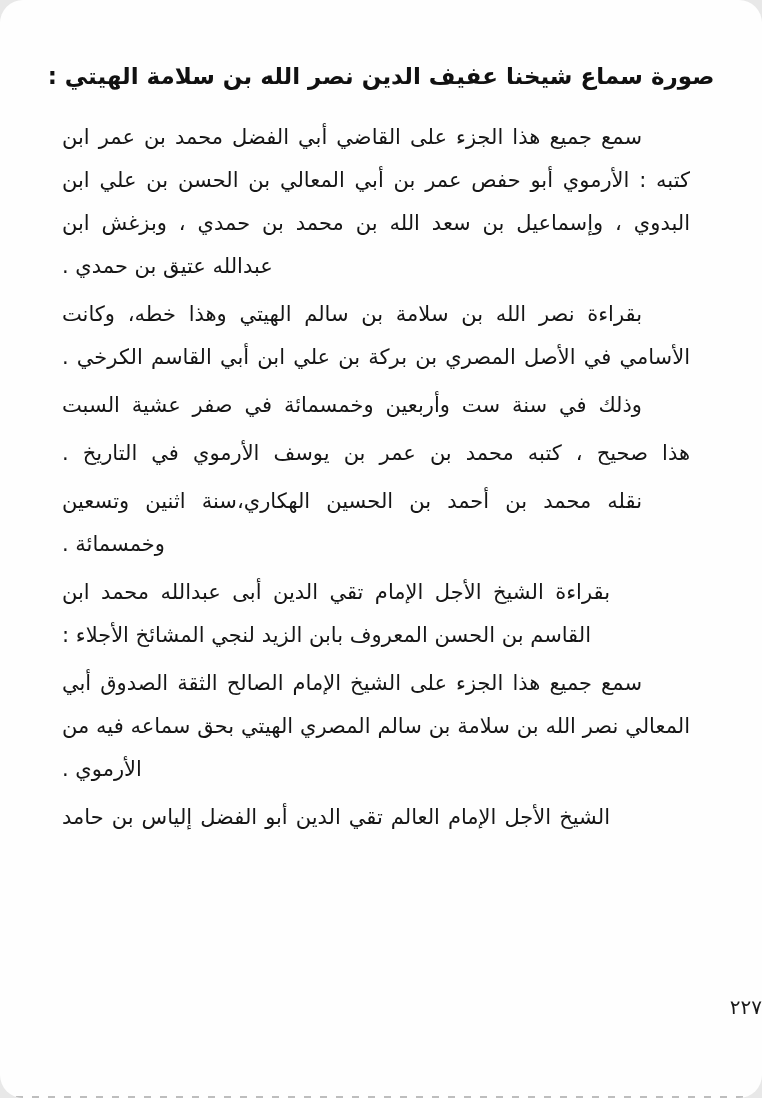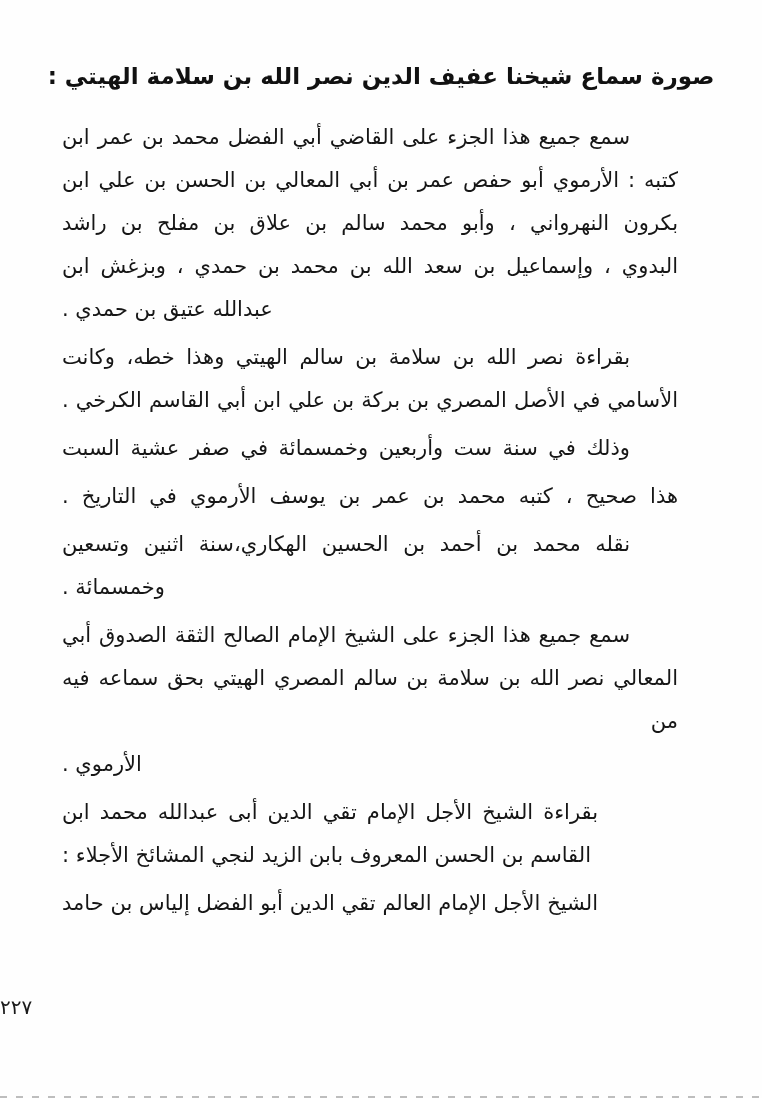--- a/index.html
+++ b/index.html
@@ -5,55 +5,56 @@
   html,body{margin:0;padding:0;background:#e8e8e8;}
   .page{
     position:relative;
     width:762px;height:1098px;
     margin:0 auto;
     background:#fefefe;
     font-family:"DejaVu Sans", sans-serif;
     color:#161616;
     direction:rtl;
     overflow:hidden;
+    border-radius:23px;
   }
   .heading{
     position:absolute;
     top:56px;left:40px;right:40px;
     text-align:center;
     font-weight:bold;
     font-size:23px;
     line-height:40px;
     color:#111;
   }
   .body-text{
     position:absolute;
     top:116px;
     right:72px;
     left:62px;
     font-size:21px;
     line-height:43px;
   }
-  .para{margin:0 12px 5px 0;padding:0;}
+  .para{margin:0 0 5px 0;padding:0;}
   .para:last-child{margin-bottom:0;}
   .line{
     display:block;
     text-align:left;
     white-space:normal;
   }
   .line.just{
     text-align:justify;
     text-align-last:justify;
   }
   .line.ind{text-indent:48px;}
   .line.ind-lg{text-indent:80px;}
   .page-number{
     position:absolute;
     top:995px;left:0;right:0;
-    text-align:left;
+    text-align:right;
     font-size:20px;
     letter-spacing:2px;
     color:#1a1a1a;
   }
   .scan-edge{
     position:absolute;
     bottom:0;left:0;right:0;
     height:2px;
     background:repeating-linear-gradient(90deg,
       rgba(40,40,40,.55) 0 7px, rgba(40,40,40,0) 7px 16px);
@@ -65,21 +66,20 @@
 
 <div class="page">
 
   <div class="heading">صورة سماع شيخنا عفيف الدين نصر الله بن سلامة الهيتي :</div>
 
   <div class="body-text">
 
     <p class="para">
       <span class="line just ind">سمع جميع هذا الجزء على القاضي أبي الفضل محمد بن عمر ابن</span>
       <span class="line just">كتبه : الأرموي أبو حفص عمر بن أبي المعالي بن الحسن بن علي ابن</span>
-      <span class="line just">بكرون النهرواني ، وأبو محمد سالم بن علاق بن مفلح بن راشد</span>
       <span class="line just">البدوي ، وإسماعيل بن سعد الله بن محمد بن حمدي ، وبزغش ابن</span>
       <span class="line">عبدالله عتيق بن حمدي .</span>
     </p>
 
     <p class="para">
       <span class="line just ind">بقراءة نصر الله بن سلامة بن سالم الهيتي وهذا خطه، وكانت</span>
       <span class="line just">الأسامي في الأصل المصري بن بركة بن علي ابن أبي القاسم الكرخي .</span>
     </p>
 
     <p class="para">
@@ -89,28 +89,28 @@
     <p class="para">
       <span class="line just">هذا صحيح ، كتبه محمد بن عمر بن يوسف الأرموي في التاريخ .</span>
     </p>
 
     <p class="para">
       <span class="line just ind">نقله محمد بن أحمد بن الحسين الهكاري،سنة اثنين وتسعين</span>
       <span class="line">وخمسمائة .</span>
     </p>
 
     <p class="para">
+      <span class="line just ind-lg">بقراءة الشيخ الأجل الإمام تقي الدين أبى عبدالله محمد ابن</span>
+      <span class="line">القاسم بن الحسن المعروف بابن الزيد لنجي المشائخ الأجلاء :</span>
+    </p>
+
+    <p class="para">
       <span class="line just ind">سمع جميع هذا الجزء على الشيخ الإمام الصالح الثقة الصدوق أبي</span>
       <span class="line just">المعالي نصر الله بن سلامة بن سالم المصري الهيتي بحق سماعه فيه من</span>
       <span class="line">الأرموي .</span>
-    </p>
-
-    <p class="para">
-      <span class="line just ind-lg">بقراءة الشيخ الأجل الإمام تقي الدين أبى عبدالله محمد ابن</span>
-      <span class="line">القاسم بن الحسن المعروف بابن الزيد لنجي المشائخ الأجلاء :</span>
     </p>
 
     <p class="para">
       <span class="line just ind-lg">الشيخ الأجل الإمام العالم تقي الدين أبو الفضل إلياس بن حامد</span>
     </p>
 
   </div>
 
   <div class="page-number">٢٢٧</div>
 

